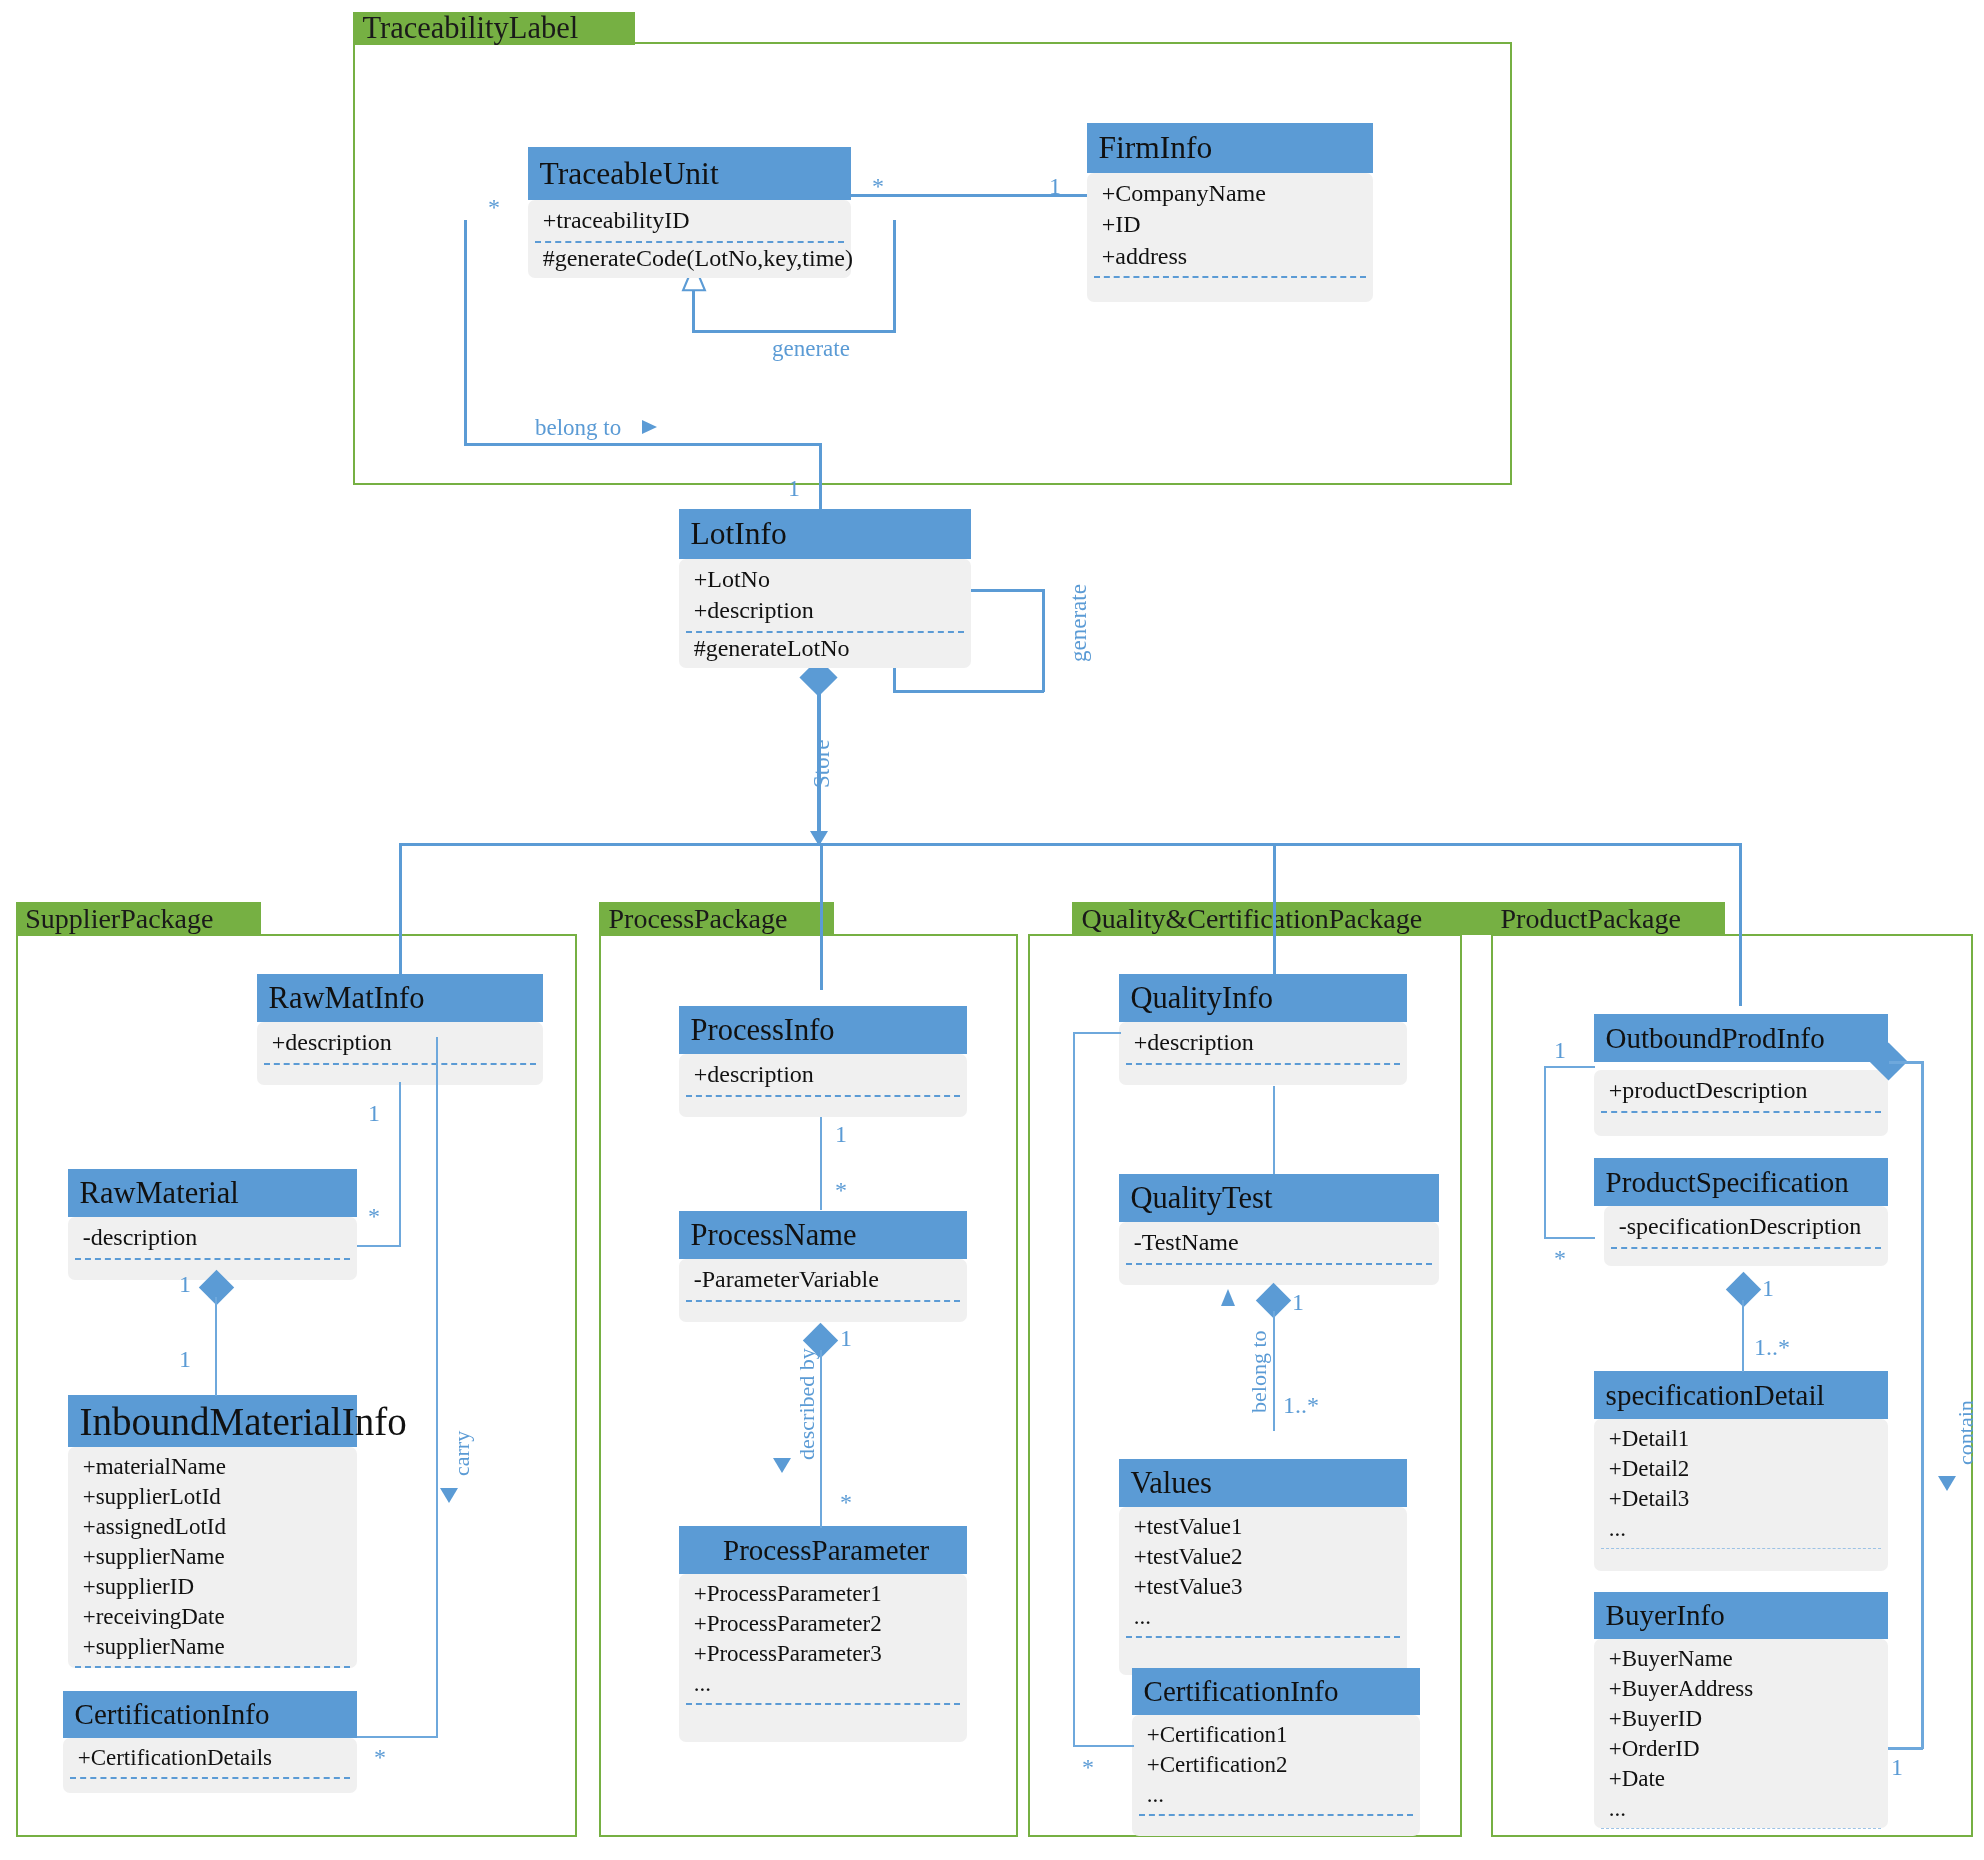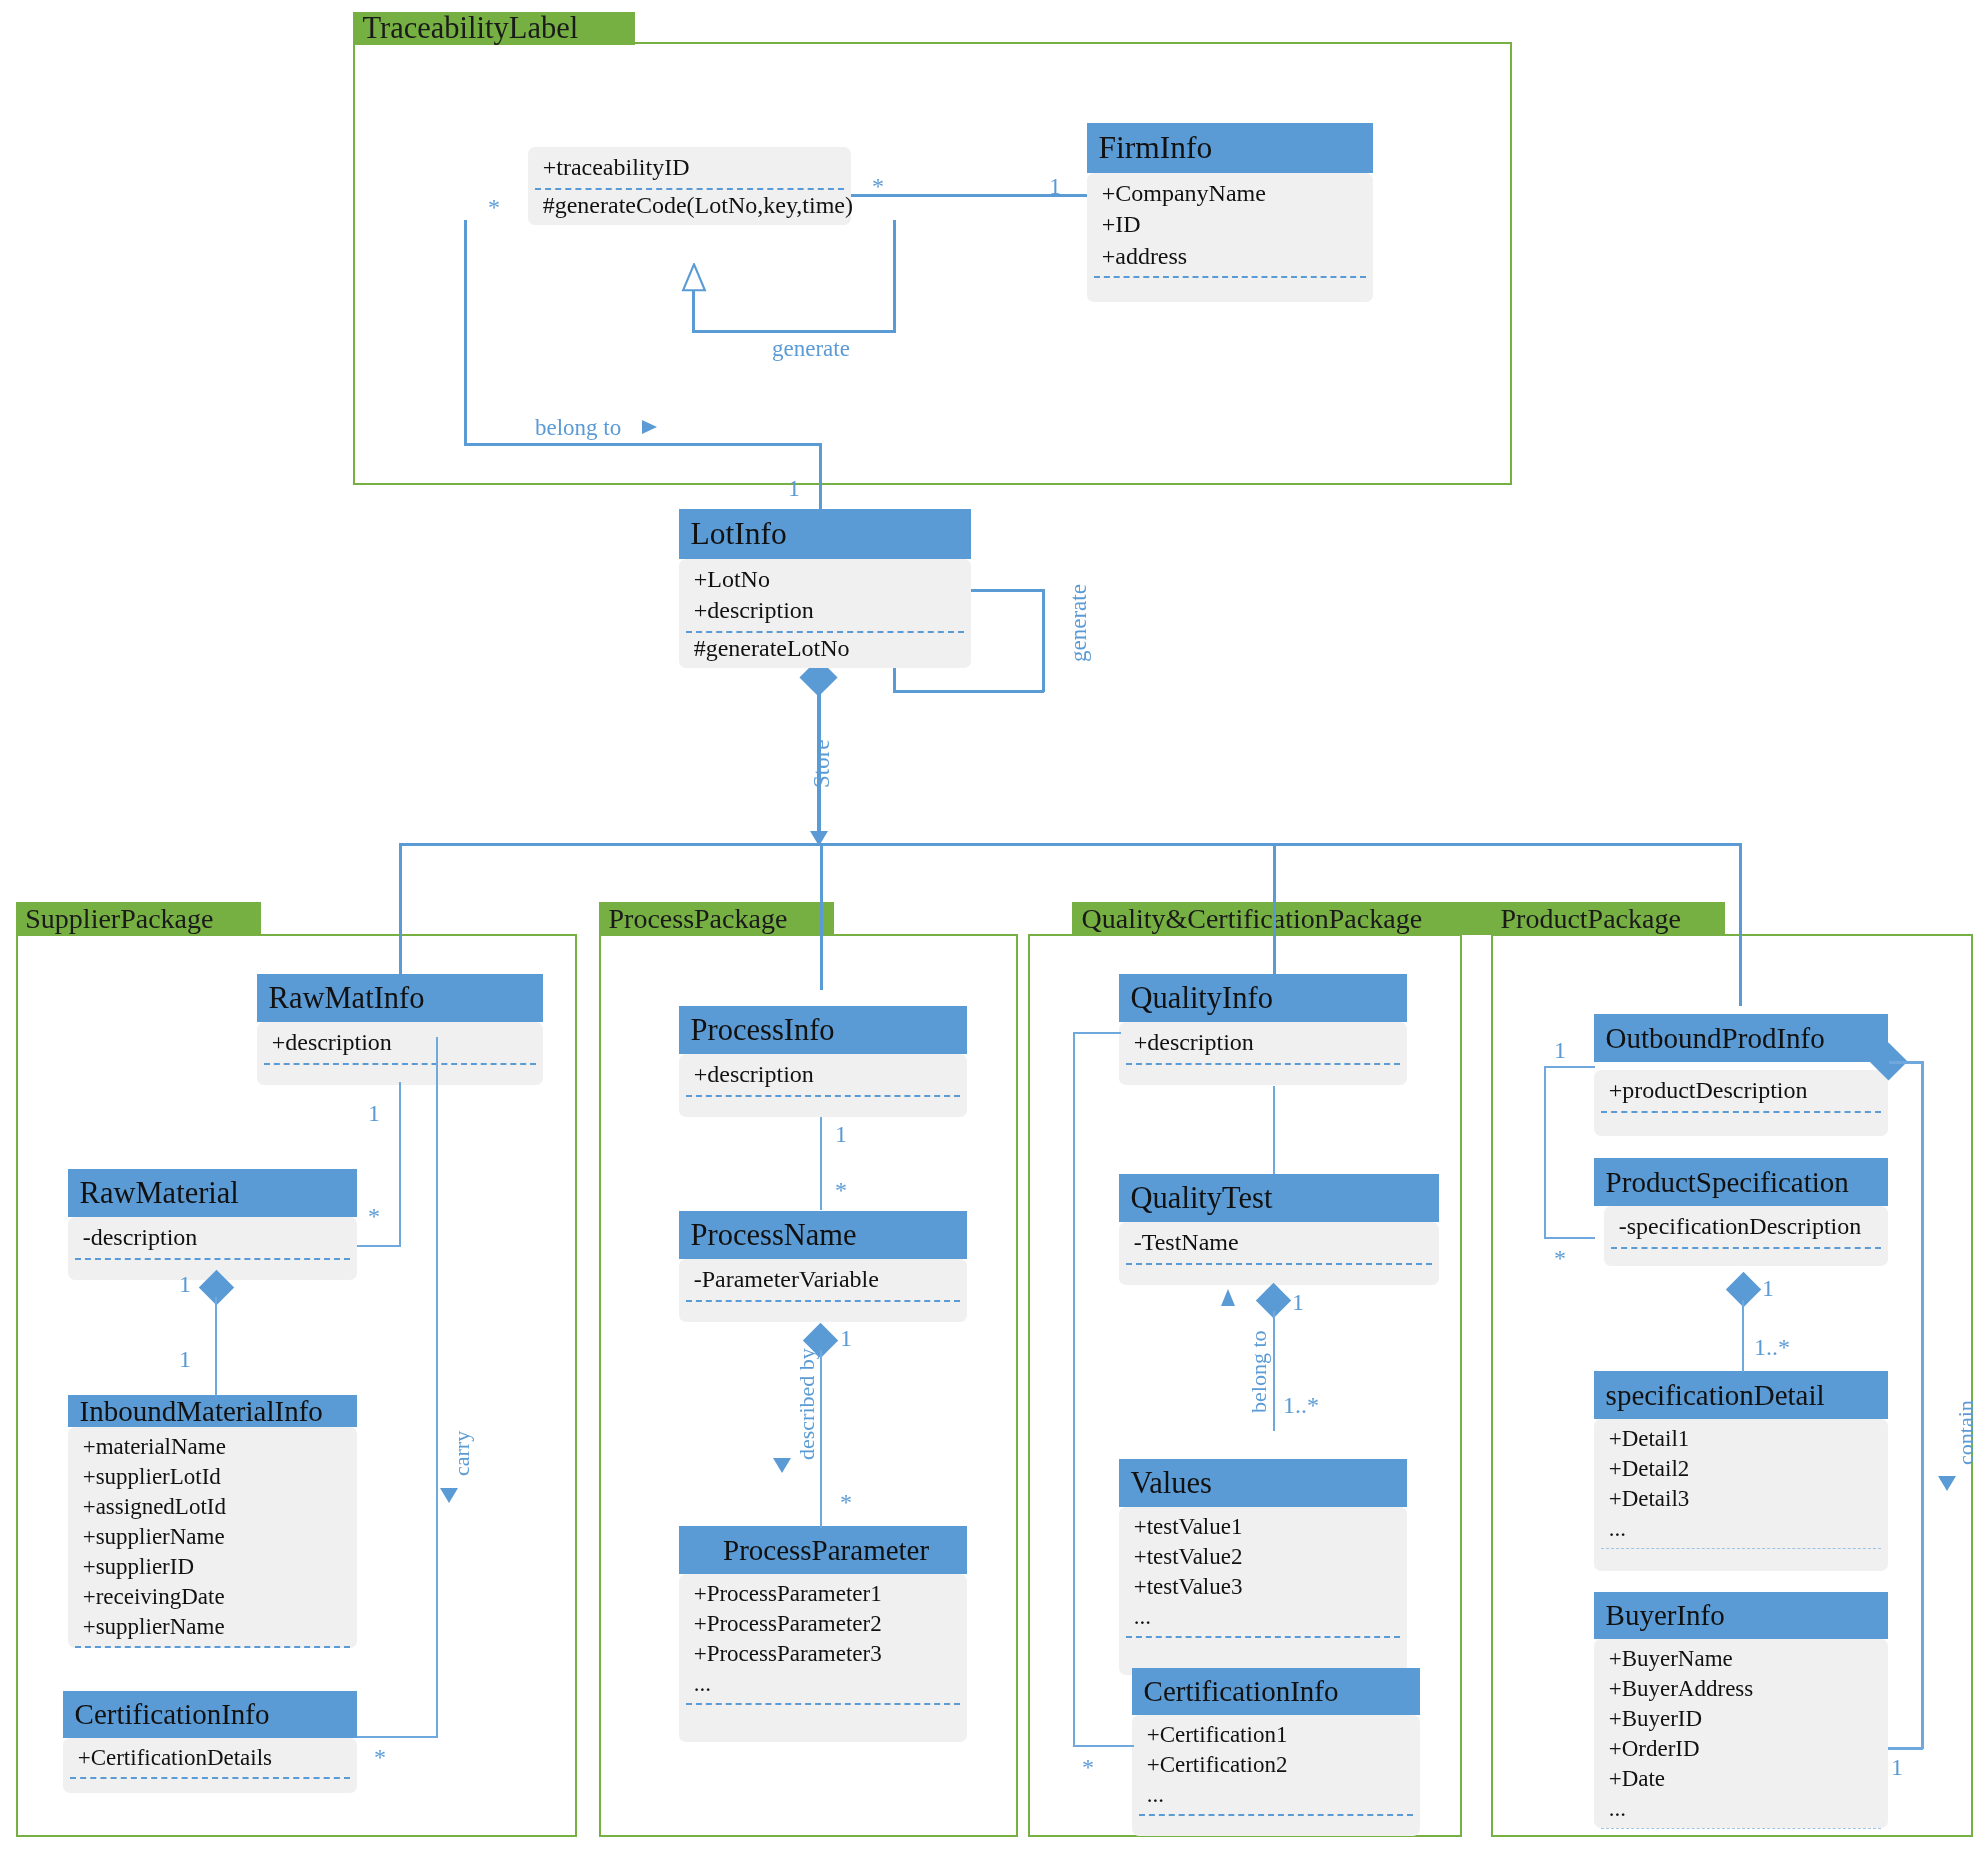--- a/index.html
+++ b/index.html
@@ -151,20 +151,23 @@
   <div class="rellbl vert" style="left:809px;top:788px;font-size:23px;">Store</div>
   <div class="arrow-dn" style="left:810px;top:831px;"></div>
 
   <div class="ln lnh" style="left:399px;top:843px;width:1341px;height:2.6px;"></div>
   <div class="ln lnv" style="left:399px;top:843px;width:2.6px;height:131px;"></div>
   <div class="ln lnv" style="left:820px;top:843px;width:2.6px;height:147px;"></div>
   <div class="ln lnv" style="left:1273px;top:843px;width:2.6px;height:131px;"></div>
   <div class="ln lnv" style="left:1739px;top:843px;width:2.6px;height:163px;"></div>
 
   <div class="cls" style="left:528px;top:147px;width:323px;">
+    <div class="cls-head" style="height:53px;font-size:31.5px;">
+      <span>TraceableUnit</span>
+    </div>
     <div class="cls-body">
       <div class="attr" style="font-size:24px;">+traceabilityID</div>
       <div class="sep"></div>
       <div class="attr" style="font-size:24px;padding-bottom:4.2px;">#generateCode(LotNo,key,time)</div>
     </div>
   </div>
 
   <div class="cls" style="left:1087px;top:123px;width:286px;">
     <div class="cls-head" style="height:50px;font-size:31.5px;">
       <span>FirmInfo</span>
@@ -203,21 +206,21 @@
     <div class="cls-head" style="height:48px;font-size:30.5px;">
       <span>RawMaterial</span>
     </div>
     <div class="cls-body" style="height:63px;">
       <div class="attr" style="font-size:24px;">-description</div>
       <div class="sep"></div>
     </div>
   </div>
 
   <div class="cls" style="left:68px;top:1395px;width:289px;">
-    <div class="cls-head" style="height:32px;font-size:29px;">
+    <div class="cls-head" style="height:52px;font-size:39px;">
       <span>InboundMaterialInfo</span>
     </div>
     <div class="cls-body" style="height:221px;">
       <div class="attr" style="font-size:23px;">+materialName</div>
       <div class="attr" style="font-size:23px;">+supplierLotId</div>
       <div class="attr" style="font-size:23px;">+assignedLotId</div>
       <div class="attr" style="font-size:23px;">+supplierName</div>
       <div class="attr" style="font-size:23px;">+supplierID</div>
       <div class="attr" style="font-size:23px;">+receivingDate</div>
       <div class="attr" style="font-size:23px;">+supplierName</div>

